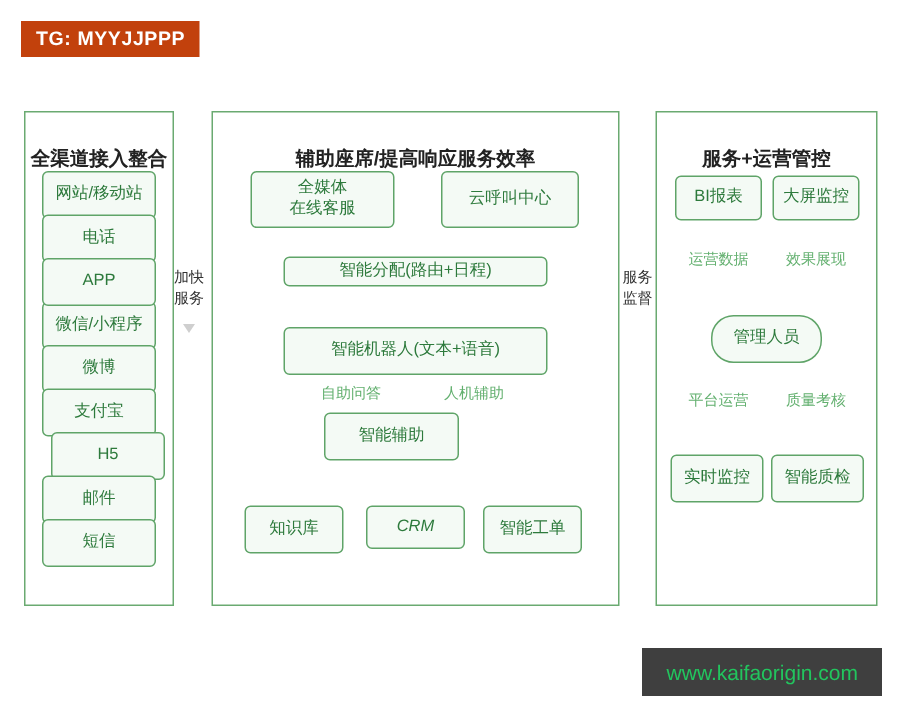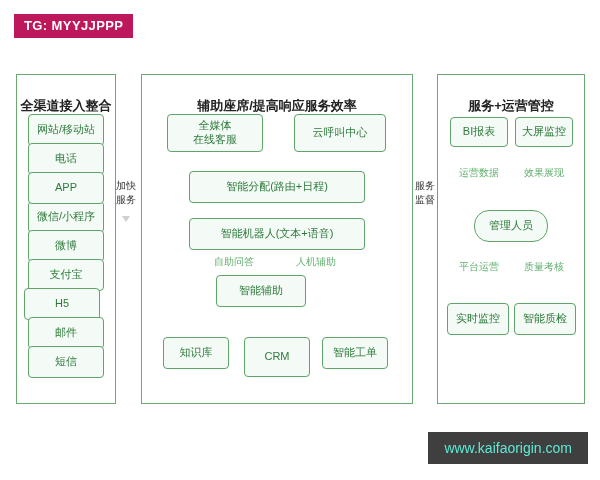--- a/index.html
+++ b/index.html
@@ -13,36 +13,36 @@
     font-family: "Liberation Sans", sans-serif;
     position: relative;
     overflow: hidden;
   }
 
   
   .tag-badge {
     position: absolute;
     left: 14px;
     top: 14px;
-    background: #be185d;
+    background: #c2410c;
     color: #ffffff;
     font-size: 13px;
     font-weight: bold;
     letter-spacing: 0.4px;
     padding: 5px 10px 6px 10px;
     line-height: 1;
   }
 
   
   .watermark {
     position: absolute;
     right: 12px;
     bottom: 16px;
     background: #3f3f3f;
-    color: #5eead4;
+    color: #22c55e;
     font-size: 14px;
     padding: 9px 16px;
     line-height: 1;
   }
 
   
   .diagram {
     position: absolute;
     left: 0;
     top: 54px;
@@ -160,51 +160,51 @@
 
   <div class="panel" id="panel-left">
     <div class="panel-title">全渠道接入整合</div>
   </div>
   <div class="box left-box" style="left:28px; top:60px;">网站/移动站</div>
   <div class="box left-box" style="left:28px; top:89px;">电话</div>
   <div class="box left-box" style="left:28px; top:147px;">微信/小程序</div>
   <div class="box left-box" style="left:28px; top:118px;">APP</div>
   <div class="box left-box" style="left:28px; top:176px;">微博</div>
   <div class="box left-box" style="left:28px; top:205px;">支付宝</div>
-  <div class="box left-box" style="left:24px; top:234px;">H5</div>
+  <div class="box left-box" style="left:34px; top:234px;">H5</div>
   <div class="box left-box" style="left:28px; top:263px;">邮件</div>
   <div class="box left-box" style="left:28px; top:292px;">短信</div>
 
   <div class="between-text" id="between-left">
     <div>加快</div>
     <div>服务</div>
   </div>
   <div class="arrow-v" style="left:122px; top:162px;"></div>
 
   <div class="panel" id="panel-mid">
     <div class="panel-title">辅助座席/提高响应服务效率</div>
   </div>
 
   <div class="box two-line" style="left:167px; top:60px; width:96px; height:38px; flex-direction:column;">
     <span>全媒体</span>
     <span>在线客服</span>
   </div>
   <div class="box" style="left:294px; top:60px; width:92px; height:38px;">云呼叫中心</div>
 
-  <div class="box" style="left:189px; top:117px; width:176px; height:32px;">智能分配(路由+日程)</div>
+  <div class="box" style="left:189px; top:117px; width:176px; height:20px;">智能分配(路由+日程)</div>
 
   <div class="box" style="left:189px; top:164px; width:176px; height:32px;">智能机器人(文本+语音)</div>
 
   <div class="plain-label" style="left:199px; top:201px; width:70px;">自助问答</div>
   <div class="plain-label" style="left:281px; top:201px; width:70px;">人机辅助</div>
 
   <div class="box" style="left:216px; top:221px; width:90px; height:32px;">智能辅助</div>
 
   <div class="box" style="left:163px; top:283px; width:66px; height:32px;">知识库</div>
-  <div class="box" style="left:244px; top:283px; width:66px; height:40px;">CRM</div>
+  <div class="box" style="left:244px; top:283px; width:66px; height:29px;font-style:italic;">CRM</div>
   <div class="box" style="left:322px; top:283px; width:66px; height:32px;">智能工单</div>
 
   <div class="between-text" id="between-right">
     <div>服务</div>
     <div>监督</div>
   </div>
 
   <div class="panel" id="panel-right">
     <div class="panel-title">服务+运营管控</div>
   </div>

